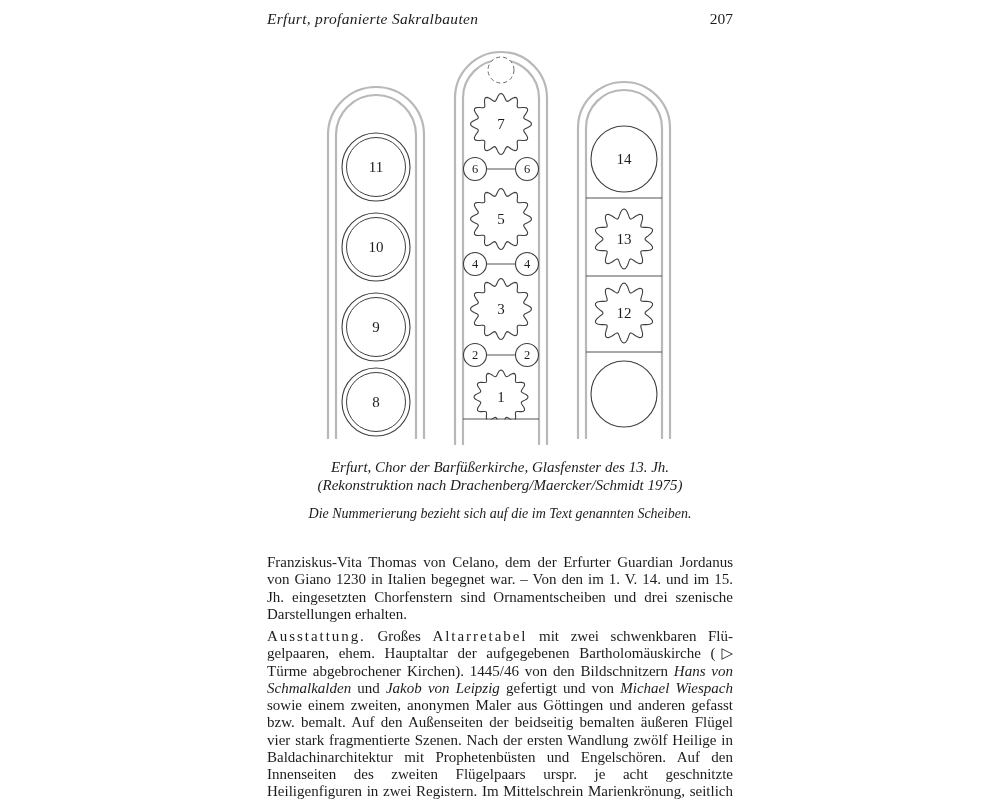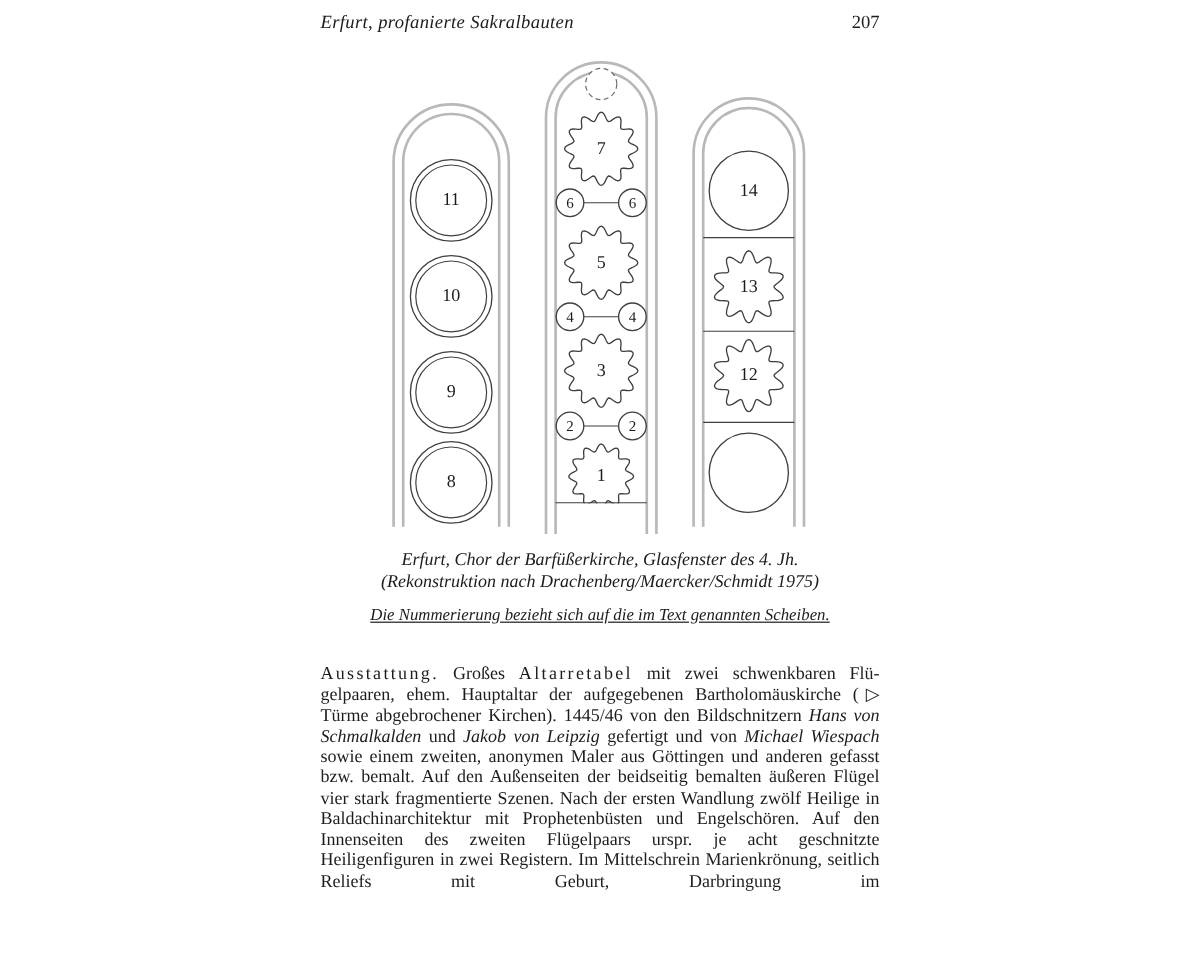--- a/index.html
+++ b/index.html
@@ -38,21 +38,21 @@
     text-anchor:middle;dominant-baseline:central;
     font-family:"Liberation Serif","DejaVu Serif",serif;
   }
   text.num-small{font-size:12.5px;}
   
   .captions{
     position:absolute;top:447px;left:0;width:1000px;
     text-align:center;font-style:italic;
     font-size:15px;line-height:17.5px;
   }
-  .cap-note{font-size:14px;margin-top:11px;text-decoration:underline;}
+  .cap-note{font-size:14px;margin-top:11px;}
   
   .body-col{
     position:absolute;top:542px;left:267px;width:466px;
     font-size:15px;line-height:17.25px;
     text-align:justify;
     hyphens:manual;-webkit-hyphens:manual;
   }
   .body-col p + p{margin-top:5px;}
   .seg-italic{font-style:italic;}
   .seg-spaced{letter-spacing:.13em;}
@@ -144,22 +144,23 @@
       <path class="shape" d="M624.00,271.00L625.29,271.45L626.47,272.72L627.48,274.56L628.29,276.66L628.96,278.62L629.59,280.13L630.32,280.96L631.28,281.01L632.54,280.38L634.13,279.28L635.96,278.03L637.88,276.97L639.68,276.38L641.17,276.48L642.17,277.32L642.61,278.83L642.51,280.80L642.03,282.97L641.40,285.06L640.89,286.82L640.78,288.12L641.26,288.92L642.40,289.28L644.14,289.38L646.27,289.41L648.51,289.57L650.50,290.02L651.94,290.83L652.60,291.98L652.40,293.39L651.42,294.92L649.88,296.44L648.13,297.82L646.52,299.03L645.40,300.07L645.00,301.00L645.40,301.93L646.52,302.97L648.13,304.18L649.88,305.56L651.42,307.08L652.40,308.61L652.60,310.02L651.94,311.17L650.50,311.98L648.51,312.43L646.27,312.59L644.14,312.63L642.40,312.72L641.26,313.08L640.78,313.88L640.89,315.18L641.40,316.94L642.03,319.03L642.51,321.20L642.61,323.17L642.17,324.68L641.17,325.52L639.68,325.62L637.88,325.03L635.96,323.97L634.13,322.72L632.54,321.62L631.28,320.99L630.32,321.04L629.59,321.87L628.96,323.38L628.29,325.34L627.48,327.44L626.47,329.28L625.29,330.55L624.00,331.00L622.71,330.55L621.53,329.28L620.52,327.44L619.71,325.34L619.04,323.38L618.41,321.87L617.68,321.04L616.72,320.99L615.46,321.62L613.87,322.72L612.04,323.97L610.13,325.03L608.32,325.62L606.83,325.52L605.83,324.68L605.39,323.17L605.49,321.20L605.97,319.03L606.60,316.94L607.11,315.18L607.22,313.88L606.74,313.08L605.60,312.72L603.86,312.63L601.73,312.59L599.49,312.43L597.50,311.98L596.06,311.17L595.40,310.02L595.60,308.61L596.58,307.08L598.12,305.56L599.87,304.18L601.48,302.97L602.60,301.93L603.00,301.00L602.60,300.07L601.48,299.03L599.87,297.82L598.12,296.44L596.58,294.92L595.60,293.39L595.40,291.98L596.06,290.83L597.50,290.02L599.49,289.57L601.73,289.41L603.86,289.38L605.60,289.28L606.74,288.92L607.22,288.12L607.11,286.82L606.60,285.06L605.97,282.97L605.49,280.80L605.39,278.83L605.83,277.32L606.83,276.48L608.32,276.38L610.13,276.97L612.04,278.03L613.87,279.28L615.46,280.38L616.72,281.01L617.68,280.96L618.41,280.13L619.04,278.62L619.71,276.66L620.52,274.56L621.53,272.72L622.71,271.45L624.00,271.00Z"></path>
       <circle class="shape" cx="624" cy="382" r="33"></circle>
 
       <text class="num" x="624" y="147">14</text>
       <text class="num" x="624" y="227">13</text>
       <text class="num" x="624" y="301">12</text>
     </g>
   </svg>
 
   <div class="captions">
-    <p class="cap1">Erfurt, Chor der Barfüßerkirche, Glasfenster des 4. Jh.</p>
+    <p class="cap1">Erfurt, Chor der Barfüßerkirche, Glasfenster des 13. Jh.</p>
     <p class="cap2">(Rekonstruktion nach Drachenberg/Maercker/Schmidt 1975)</p>
     <p class="cap-note">Die Nummerierung bezieht sich auf die im Text genannten Scheiben.</p>
   </div>
 
   <div class="body-col">
+      <p class="body-para"><span>Franziskus-Vita Thomas von Celano, dem der Erfurter Guardian Jor­danus von Giano 1230 in Italien begegnet war. – Von den im 1. V. 14. und im 15. Jh. eingesetzten Chorfenstern sind Ornamentscheiben und drei szenische Darstellungen erhalten.</span></p>
       <p class="body-para para-continued"><span class="seg-spaced">Ausstattung.</span><span> Großes </span><span class="seg-spaced">Altarretabel</span><span> mit zwei schwenkbaren Flü­gelpaaren, ehem. Hauptaltar der aufgegebenen Bartholomäuskirche (▷ Türme abgebrochener Kirchen). 1445/46 von den Bildschnitzern </span><span class="seg-italic">Hans von Schmalkalden</span><span> und </span><span class="seg-italic">Jakob von Leipzig</span><span> gefertigt und von </span><span class="seg-italic">Mi­chael Wiespach</span><span> sowie einem zweiten, anonymen Maler aus Göttingen und anderen gefasst bzw. bemalt. Auf den Außenseiten der beidseitig bemalten äußeren Flügel vier stark fragmentierte Szenen. Nach der ersten Wandlung zwölf Heilige in Baldachinarchitektur mit Propheten­büsten und Engelschören. Auf den Innenseiten des zweiten Flügelpaars urspr. je acht geschnitzte Heiligenfiguren in zwei Registern. Im Mittel­schrein Marienkrönung, seitlich Reliefs mit Geburt, Darbringung im</span></p>
     </div>
 
 </div>
 
 </body></html>

